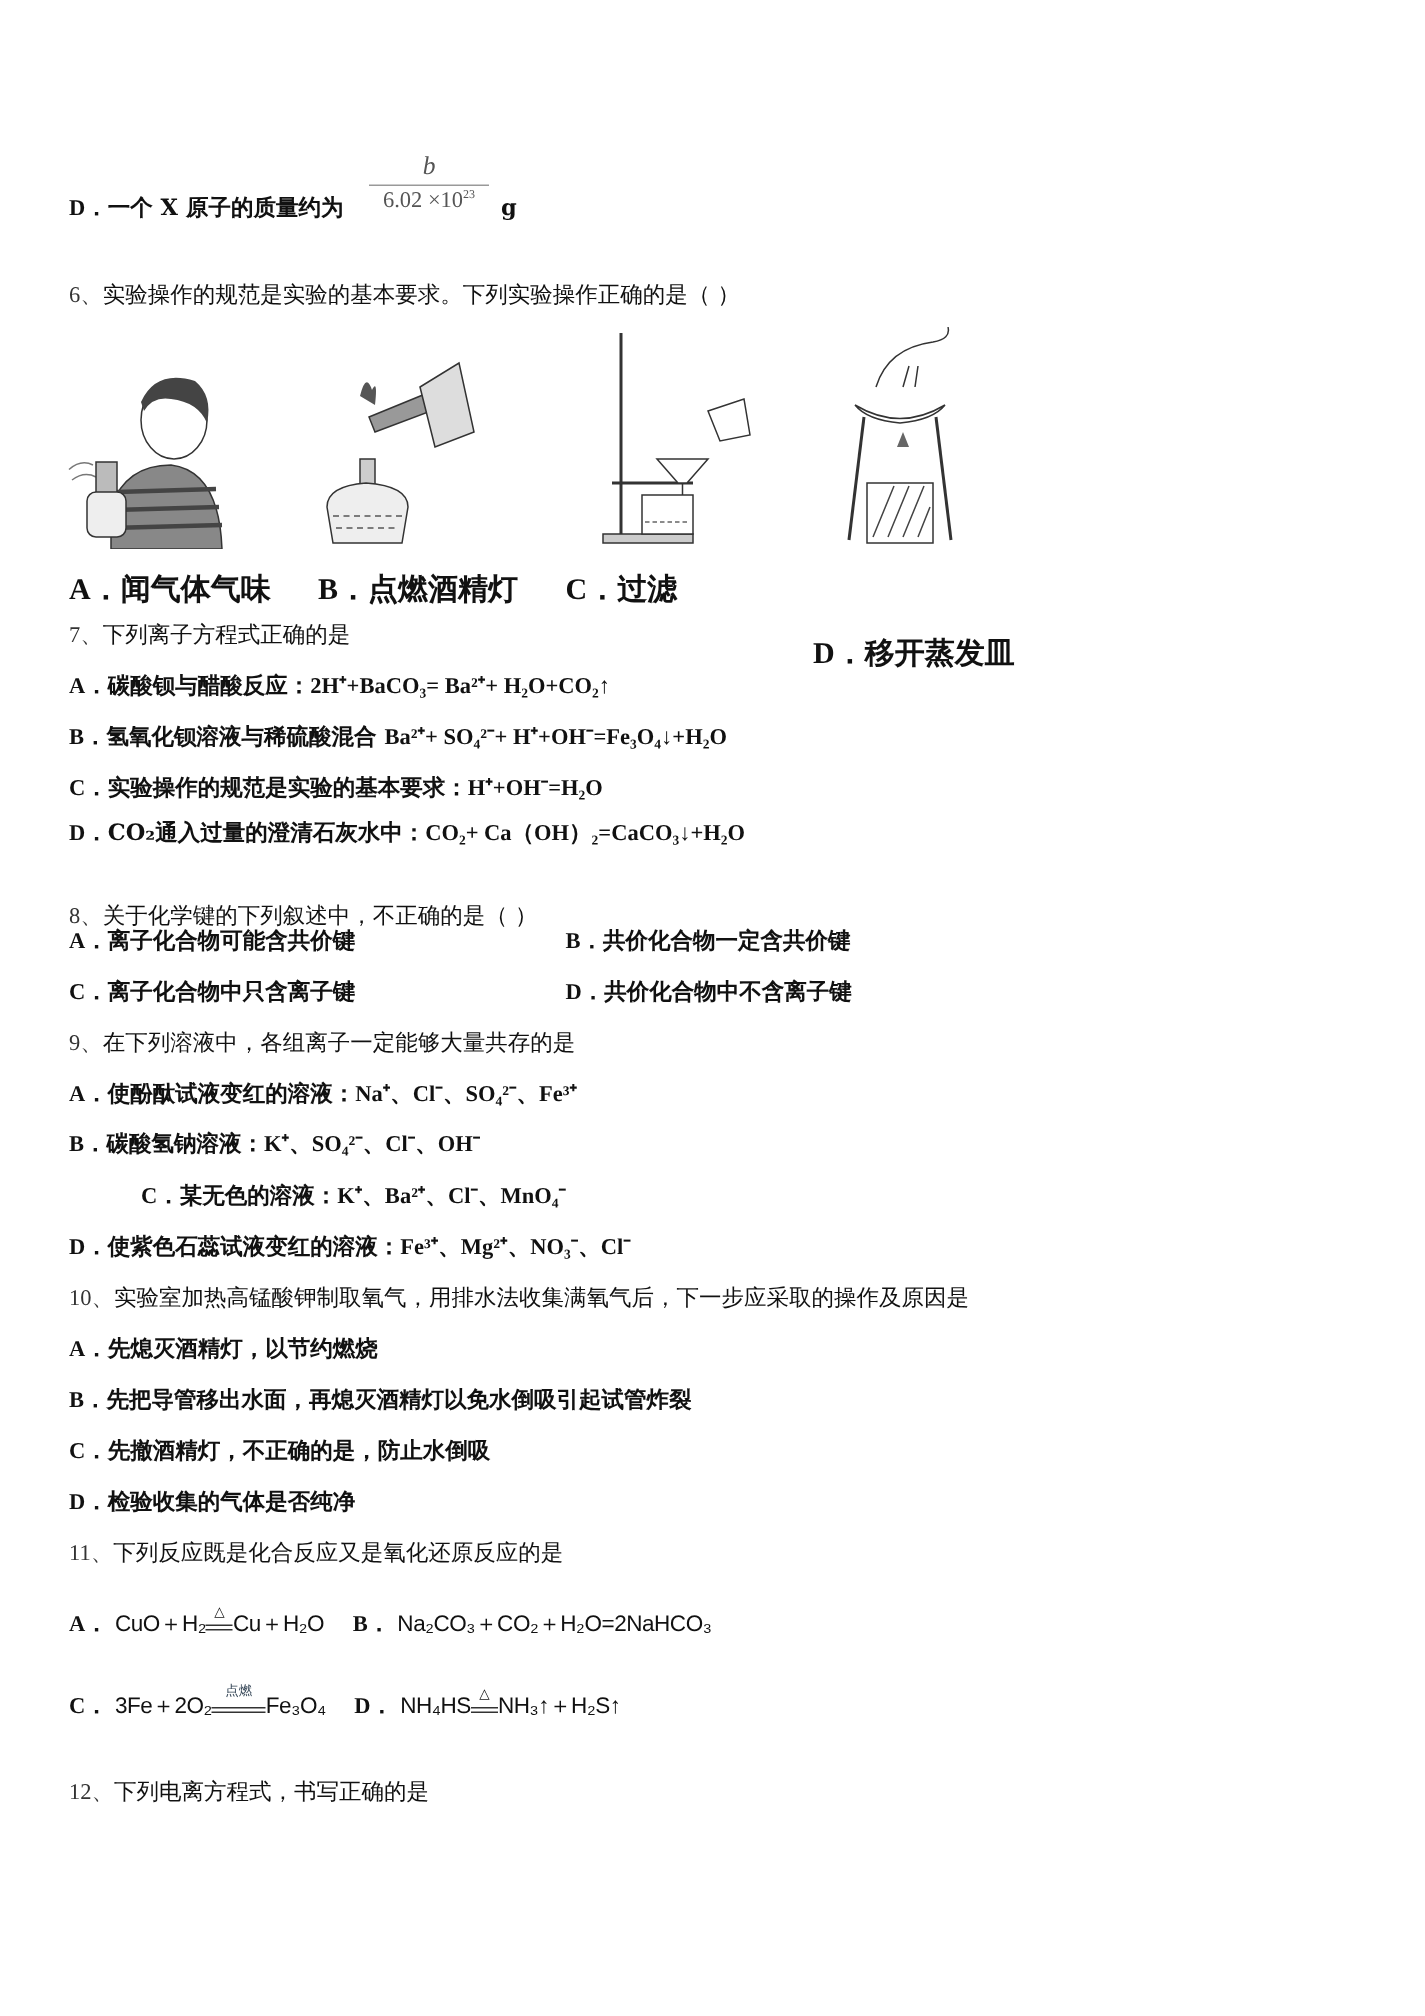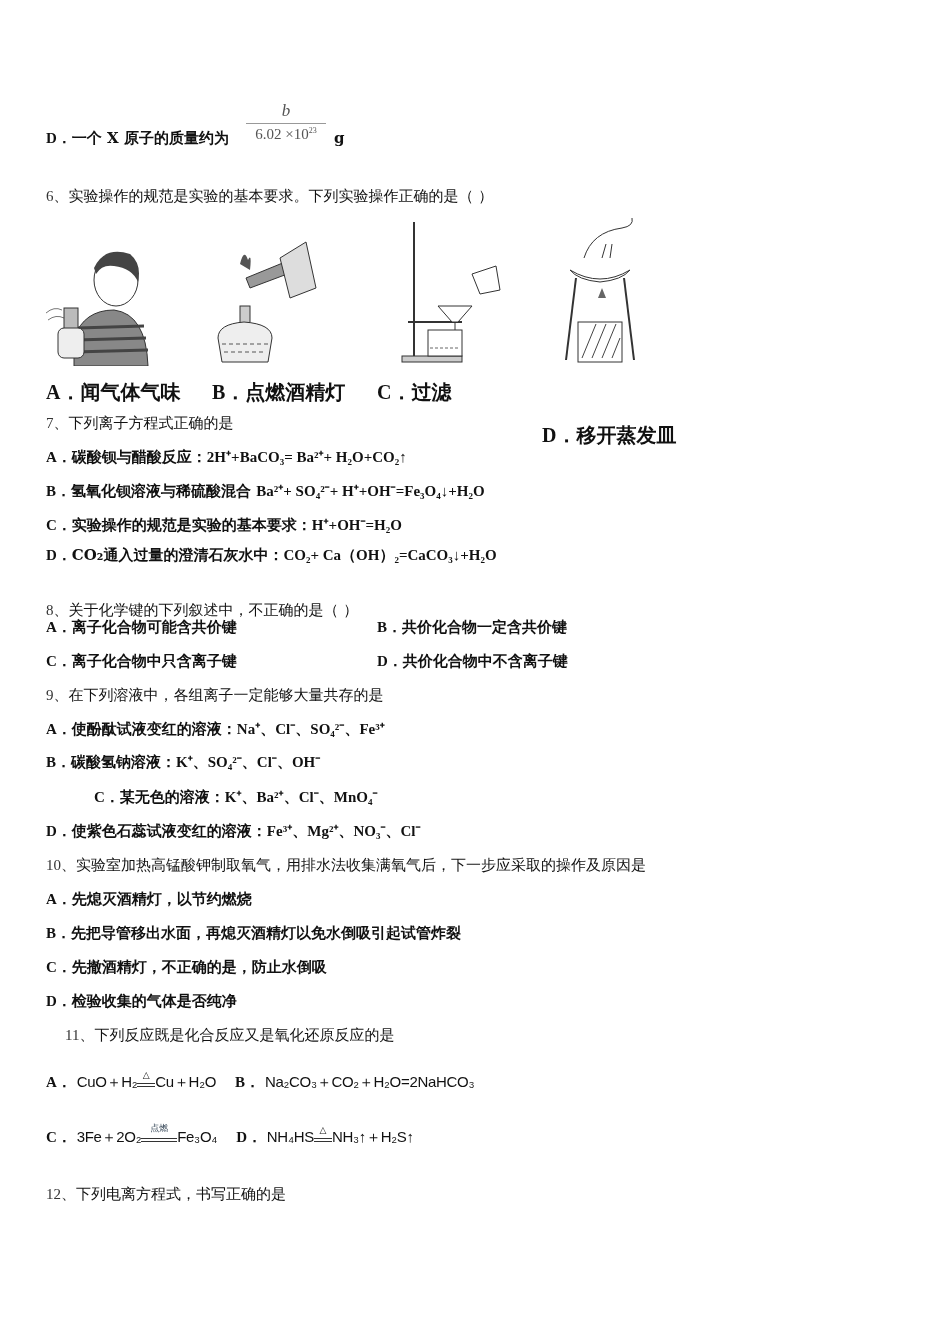--- a/index.html
+++ b/index.html
@@ -117,21 +117,21 @@
 <div class="line opt" style="top:821px;"><span class="lbl">D．</span><span>使紫色石蕊试液变红的溶液：</span><span class="lbl">Fe³⁺、Mg²⁺、NO₃⁻、Cl⁻</span></div>
 
 <div class="line q" style="top:855px;">
   <span class="num">10、</span><span>实验室加热高锰酸钾制取氧气，用排水法收集满氧气后，下一步应采取的操作及原因是</span>
 </div>
 <div class="line opt" style="top:889px;"><span class="lbl">A．</span><span>先熄灭酒精灯，以节约燃烧</span></div>
 <div class="line opt" style="top:923px;"><span class="lbl">B．</span><span>先把导管移出水面，再熄灭酒精灯以免水倒吸引起试管炸裂</span></div>
 <div class="line opt" style="top:957px;"><span class="lbl">C．</span><span>先撤酒精灯，不正确的是，防止水倒吸</span></div>
 <div class="line opt" style="top:991px;"><span class="lbl">D．</span><span>检验收集的气体是否纯净</span></div>
 
-<div class="line q" style="top:1025px;margin-left:19px;">
+<div class="line q" style="top:1025px;">
   <span class="num">11、</span><span>下列反应既是化合反应又是氧化还原反应的是</span>
 </div>
 <div class="line" style="top:1072px;">
   <span class="lbl">A．</span>
   <span class="plain">CuO＋H₂</span><span class="cond"><span class="t">△</span><span class="eq"></span></span><span class="plain">Cu＋H₂O</span>
   &nbsp;&nbsp;&nbsp;<span class="lbl">B．</span>
   <span class="plain">Na₂CO₃＋CO₂＋H₂O=2NaHCO₃</span>
 </div>
 <div class="line" style="top:1127px;">
   <span class="lbl">C．</span>

